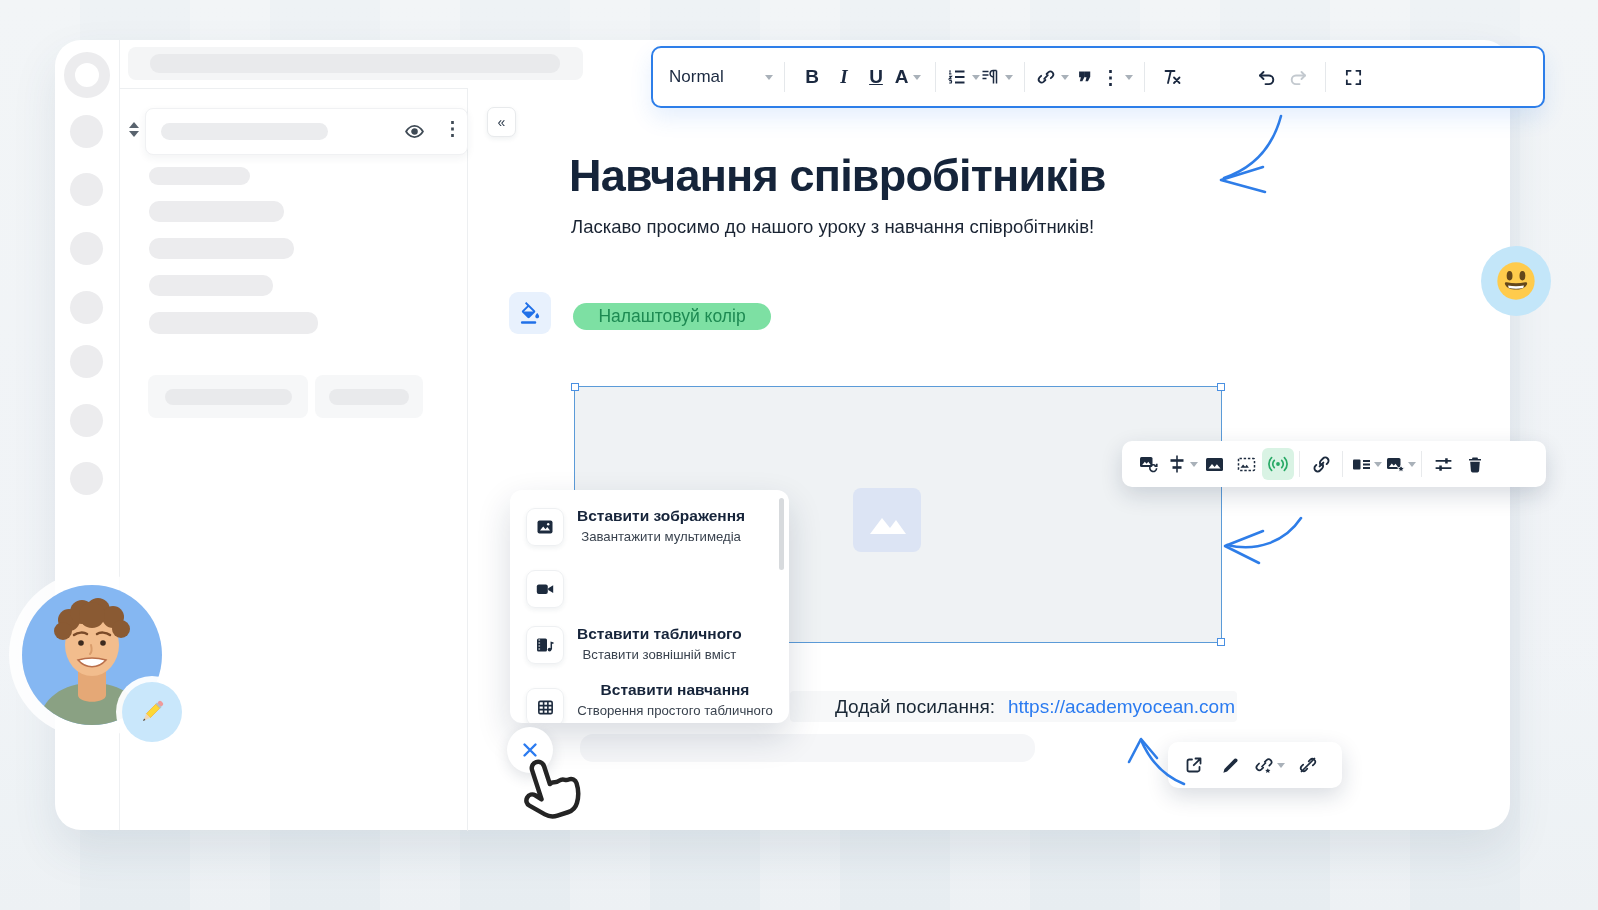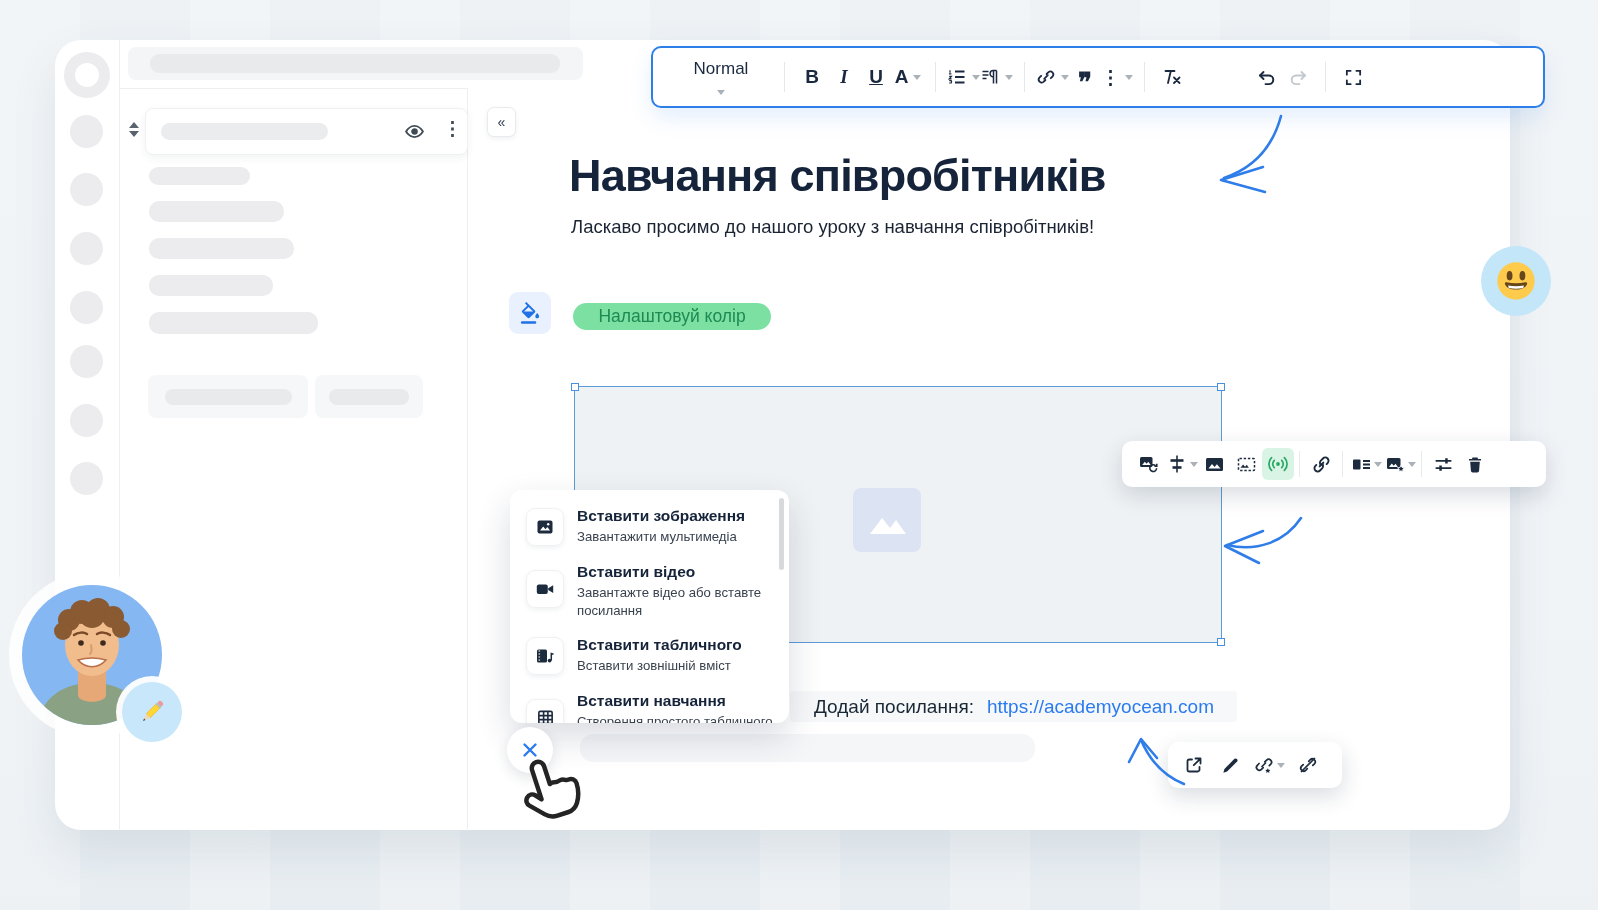--- a/index.html
+++ b/index.html
@@ -27,21 +27,21 @@
            box-shadow:0 10px 22px rgba(43,123,240,.12);display:flex;align-items:center;padding:0 16px;box-sizing:border-box;
            z-index:22;color:#1b2940;}
   .tbi{display:flex;align-items:center;justify-content:center;height:36px;min-width:32px;border-radius:6px;
        color:#1b2940;font-size:19px;cursor:default;}
   .tbsep{width:1px;height:30px;background:#e5e8eb;margin:0 11px;}
   .itb{background:#fff;border-radius:10px;box-shadow:0 8px 22px rgba(20,40,70,.16);display:flex;align-items:center;
        padding:0 10px;box-sizing:border-box;color:#1d2b3e;}
   .ito{width:32px;height:32px;display:flex;align-items:center;justify-content:center;border-radius:6px;}
   .itsep{width:1px;height:26px;background:#e8eaec;margin:0 5px;}
   .dd{left:510px;top:490px;width:279px;height:233px;background:#fff;border-radius:12px;
-      box-shadow:0 14px 34px rgba(20,40,70,.16);z-index:25;padding:8px 0;box-sizing:border-box;overflow:hidden;}
+      box-shadow:0 14px 34px rgba(20,40,70,.16);z-index:25;padding:8px 0;box-sizing:border-box;overflow:hidden;text-align:center;}
   .dd-item{display:flex;align-items:flex-start;padding:8px 16px;gap:13px;}
   .dd-ico{width:36px;height:36px;border-radius:9px;border:1px solid #eef0f2;box-shadow:0 2px 5px rgba(30,50,70,.07);
           display:flex;align-items:center;justify-content:center;flex:0 0 auto;color:#1d2b3e;margin-top:2px;}
   .dd-title{font-size:15.5px;font-weight:bold;color:#16243a;line-height:1.25;}
   .dd-sub{font-size:13.2px;color:#39424e;margin-top:3px;line-height:1.3;max-width:205px;}
   .handle{position:absolute;width:8px;height:8px;background:#fff;border:1.5px solid #4a90e2;box-sizing:border-box;}
   svg{display:block;}
 </style>
 </head>
 <body>
@@ -230,24 +230,20 @@
            <div class="dd-sub">Завантажити мультимедіа</div>
         </div>
     </div>
     <div class="dd-item">
       <div class="dd-ico" style="margin-top:8px;">
           <svg width="20" height="20" viewBox="0 0 20 20" fill="currentColor">
         <rect x="1.8" y="5.5" width="11" height="9.5" rx="2"></rect>
             <path d="M13.2 9.3l5-3v7.8l-5-3z"></path>
           </svg>
         </div>
-      <div>
-          <div class="dd-title">Вставити відео</div>
-           <div class="dd-sub">Завантажте відео або вставте посилання</div>
-        </div>
     </div>
     <div class="dd-item">
       <div class="dd-ico">
           <svg width="20" height="20" viewBox="0 0 20 20">
         <rect x="2" y="3.5" width="10" height="13" rx="1.5" fill="currentColor"></rect>
         <path d="M3.5 5h1.6M3.5 8h1.6M3.5 11h1.6M3.5 14h1.6" stroke="#fff" stroke-width="1.1"></path>
         <circle cx="14.6" cy="14.6" r="1.9" fill="currentColor"></circle>
             <path d="M16.3 14.6V7.6l2.2.6" stroke="currentColor" stroke-width="1.5" fill="none"></path>
           </svg>
         </div>
@@ -265,21 +261,21 @@
         </div>
       <div>
           <div class="dd-title">Вставити навчання</div>
            <div class="dd-sub">Створення простого табличного вмісту</div>
         </div>
     </div>
     <div class="abs" style="right:5px;top:8px;width:5px;height:72px;background:#d7dadd;border-radius:3px;"></div>
   </div>
 
   <div class="abs" style="left:790px;top:691px;width:447px;height:31px;background:#f7f8f9;border-radius:4px;
-       display:flex;align-items:center;padding-left:24px;box-sizing:border-box;z-index:6;">
+       display:flex;align-items:center;padding-left:45px;box-sizing:border-box;z-index:6;">
     <span style="font-size:19px;color:#1a2836;">Додай посилання:</span>
     <span style="font-size:19px;color:#2b7bf0;margin-left:13px;">https://academyocean.com</span>
   </div>
 
   <div class="abs itb" style="left:1168px;top:742px;width:174px;height:46px;z-index:20;gap:4px;">
     <div class="ito">
       <svg width="20" height="20" viewBox="0 0 20 20" fill="none" stroke="currentColor" stroke-width="1.8" stroke-linecap="round" stroke-linejoin="round">
         <path d="M8 4.5H5.3A1.8 1.8 0 0 0 3.5 6.3v8.4a1.8 1.8 0 0 0 1.8 1.8h8.4a1.8 1.8 0 0 0 1.8-1.8V12"></path>
         <path d="M11.5 3.5h5v5M16.2 3.8l-6.4 6.4"></path>
         </svg>
@@ -309,21 +305,21 @@
 
   <div class="abs" style="left:507px;top:727px;width:46px;height:46px;background:#fff;border-radius:50%;
        box-shadow:0 5px 14px rgba(30,50,70,.13);display:flex;align-items:center;justify-content:center;z-index:26;">
     <svg width="18" height="18" viewBox="0 0 18 18" stroke="#2b7bf0" stroke-width="2.4" stroke-linecap="round">
       <path d="M3.5 3.5l11 11M14.5 3.5l-11 11" fill="none"></path>
       </svg>
   </div>
   <div class="abs sk" style="left:580px;top:734px;width:455px;height:28px;z-index:6;"></div>
 
   <div class="abs toolbar">
-    <div class="tbi" style="min-width:104px;justify-content:space-between;font-size:17px;flex-direction:column;">
+    <div class="tbi" style="min-width:104px;justify-content:space-between;font-size:17px;">
       <span>Normal</span>
       <span class="caret"></span>
     </div>
     <div class="tbsep"></div>
     <div class="tbi" style="font-weight:bold;">
       <span>B</span>
       </div>
     <div class="tbi" style="font-style:italic;font-family:'Liberation Serif',serif;font-weight:bold;">
       <span>I</span>
       </div>

